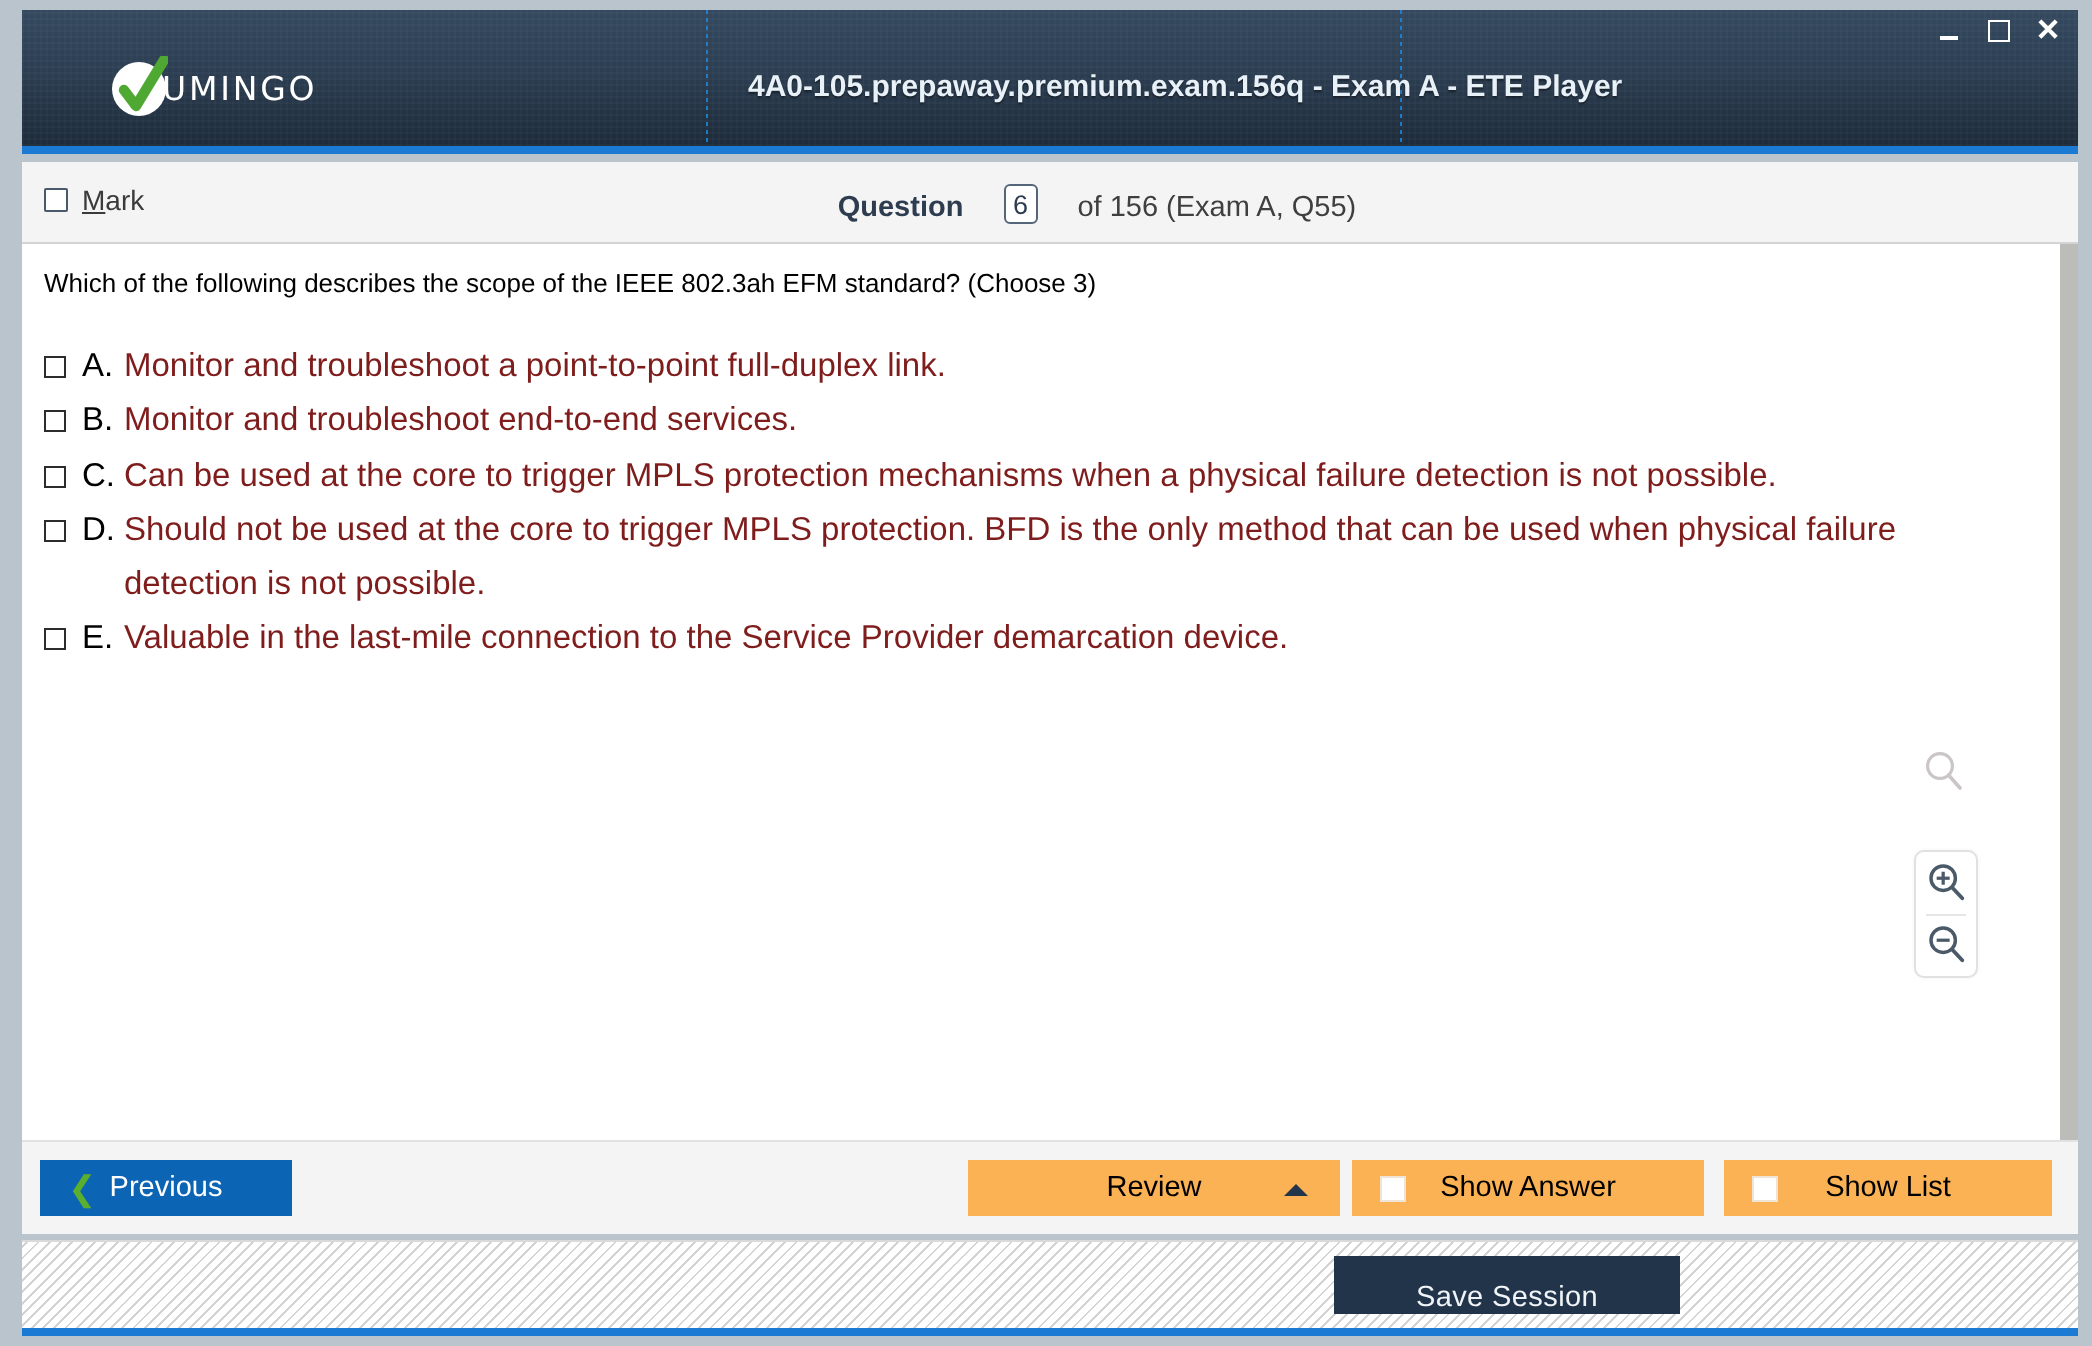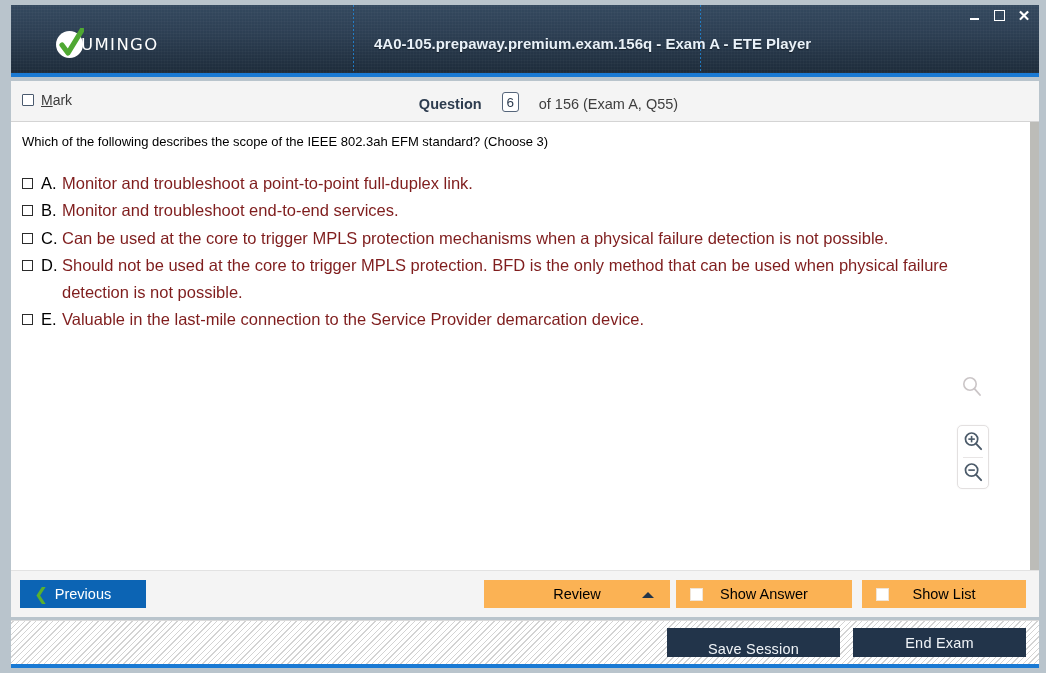--- a/index.html
+++ b/index.html
@@ -452,20 +452,17 @@
       <span class="wbox"></span>
       <span>Show List</span>
     </div>
 
   </div>
 
   <div class="statusbar">
     <div class="status-btn btn-save">
       <span>Save Session</span>
     </div>
-    <div class="status-btn btn-end">
-      <span>End Exam</span>
-    </div>
   </div>
 
   <div class="bottom-accent"></div>
 
 </div>
 
 </body></html>

